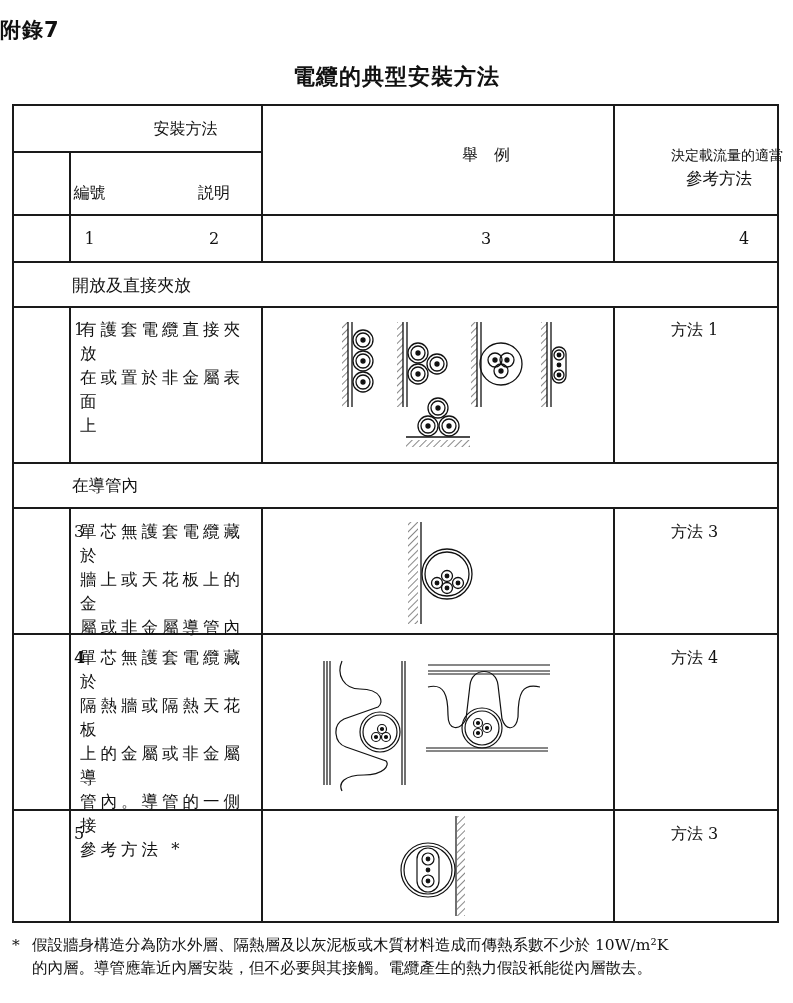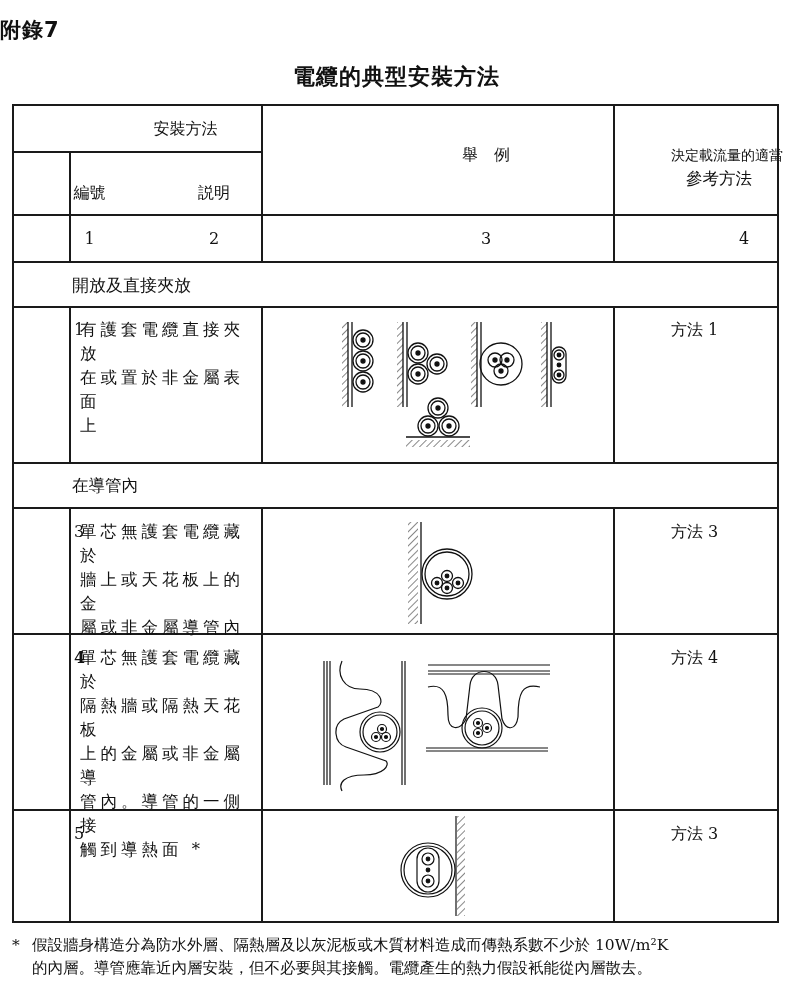--- a/index.html
+++ b/index.html
@@ -176,21 +176,21 @@
     <circle cx="58" cy="65" r="5.5"></circle>
       <circle cx="58" cy="65" r="1.8" fill="#111"></circle>
   </svg>
 
   <div class="txt" style="left:26px;top:646px;font-weight:bold;">4</div>
   <div class="desc" style="left:80px;top:646px;">
     <div>單芯無護套電纜藏於</div>
     <div>隔熱牆或隔熱天花板</div>
     <div>上的金屬或非金屬導</div>
     <div>管內。導管的一側接</div>
-    <div>觸到導熱面 *</div>
+    <div>參考方法 *</div>
   </div>
   <div class="txt" style="left:623px;top:646px;">方法 4</div>
 
   <svg class="diagram" style="left:320px;top:655px;" width="240" height="140" viewBox="0 0 240 140" fill="none" stroke="#111" stroke-width="1.2">
 
     <line x1="4" y1="6" x2="4" y2="130"></line>
       <line x1="7" y1="6" x2="7" y2="130"></line>
       <line x1="10" y1="6" x2="10" y2="130"></line>
     <line x1="82" y1="6" x2="82" y2="130"></line>
       <line x1="85" y1="6" x2="85" y2="130"></line>

